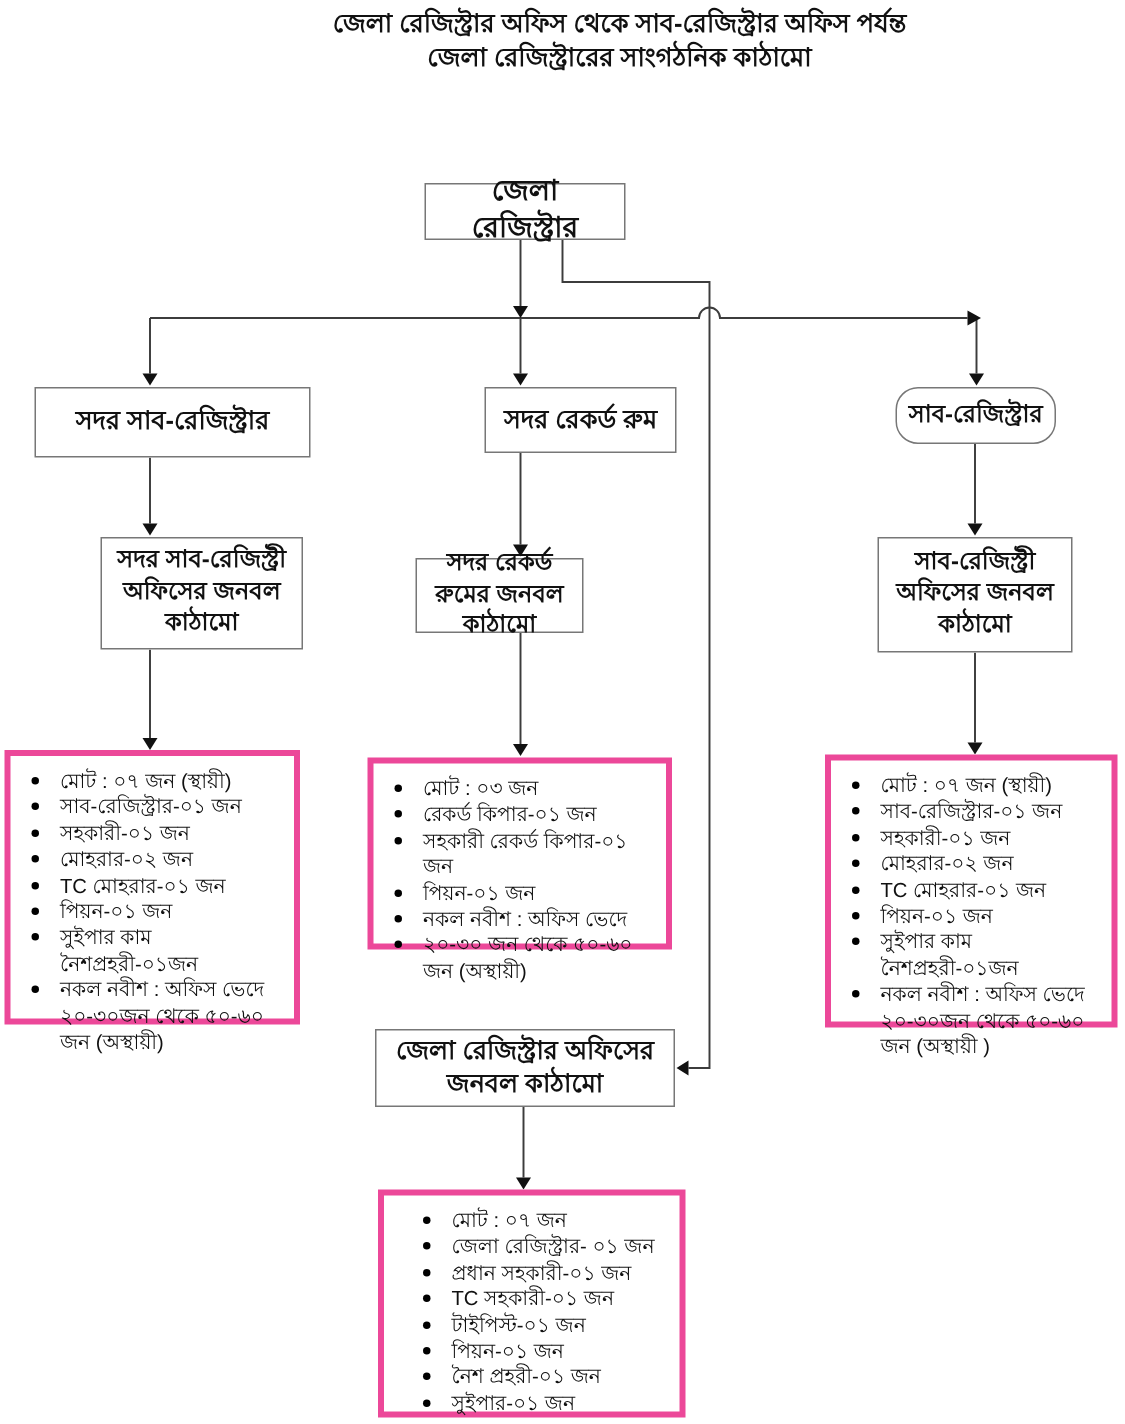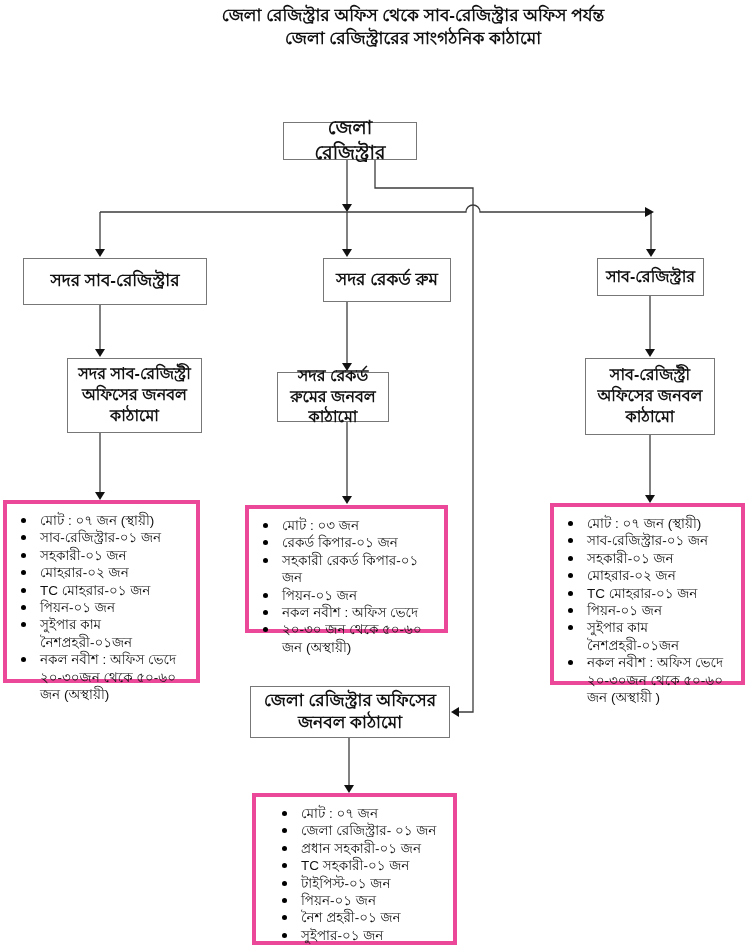--- a/index.html
+++ b/index.html
@@ -76,21 +76,21 @@
   <div class="node" style="left:23px;top:258px;width:184px;height:47px;font-size:17px;">
     <span>সদর সাব-রেজিস্ট্রার</span>
   </div>
 
   <div class="node" style="left:283px;top:122px;width:134px;height:38px;font-size:19px;">
     <span>জেলা রেজিস্ট্রার</span>
   </div>
   <div class="node" style="left:285px;top:258px;width:128px;height:44px;font-size:17px;margin-left:38px;">
     <span>সদর রেকর্ড রুম</span>
   </div>
-  <div class="node" style="left:597px;top:258px;width:107px;height:38px;font-size:16px;">
+  <div class="node" style="left:597px;top:258px;width:107px;height:38px;font-size:16px;border-radius:15px;">
     <span>সাব-রেজিস্ট্রার</span>
   </div>
 
   <div class="node" style="left:32px;top:358px;width:135px;height:75px;font-size:16px;margin-left:35px;">
     <span>সদর সাব-রেজিস্ট্রী অফিসের জনবল কাঠামো</span>
   </div>
   <div class="node" style="left:277px;top:372px;width:112px;height:50px;font-size:16px;">
     <span>সদর রেকর্ড রুমের জনবল কাঠামো</span>
   </div>
   <div class="node" style="left:585px;top:358px;width:130px;height:77px;font-size:16px;">

